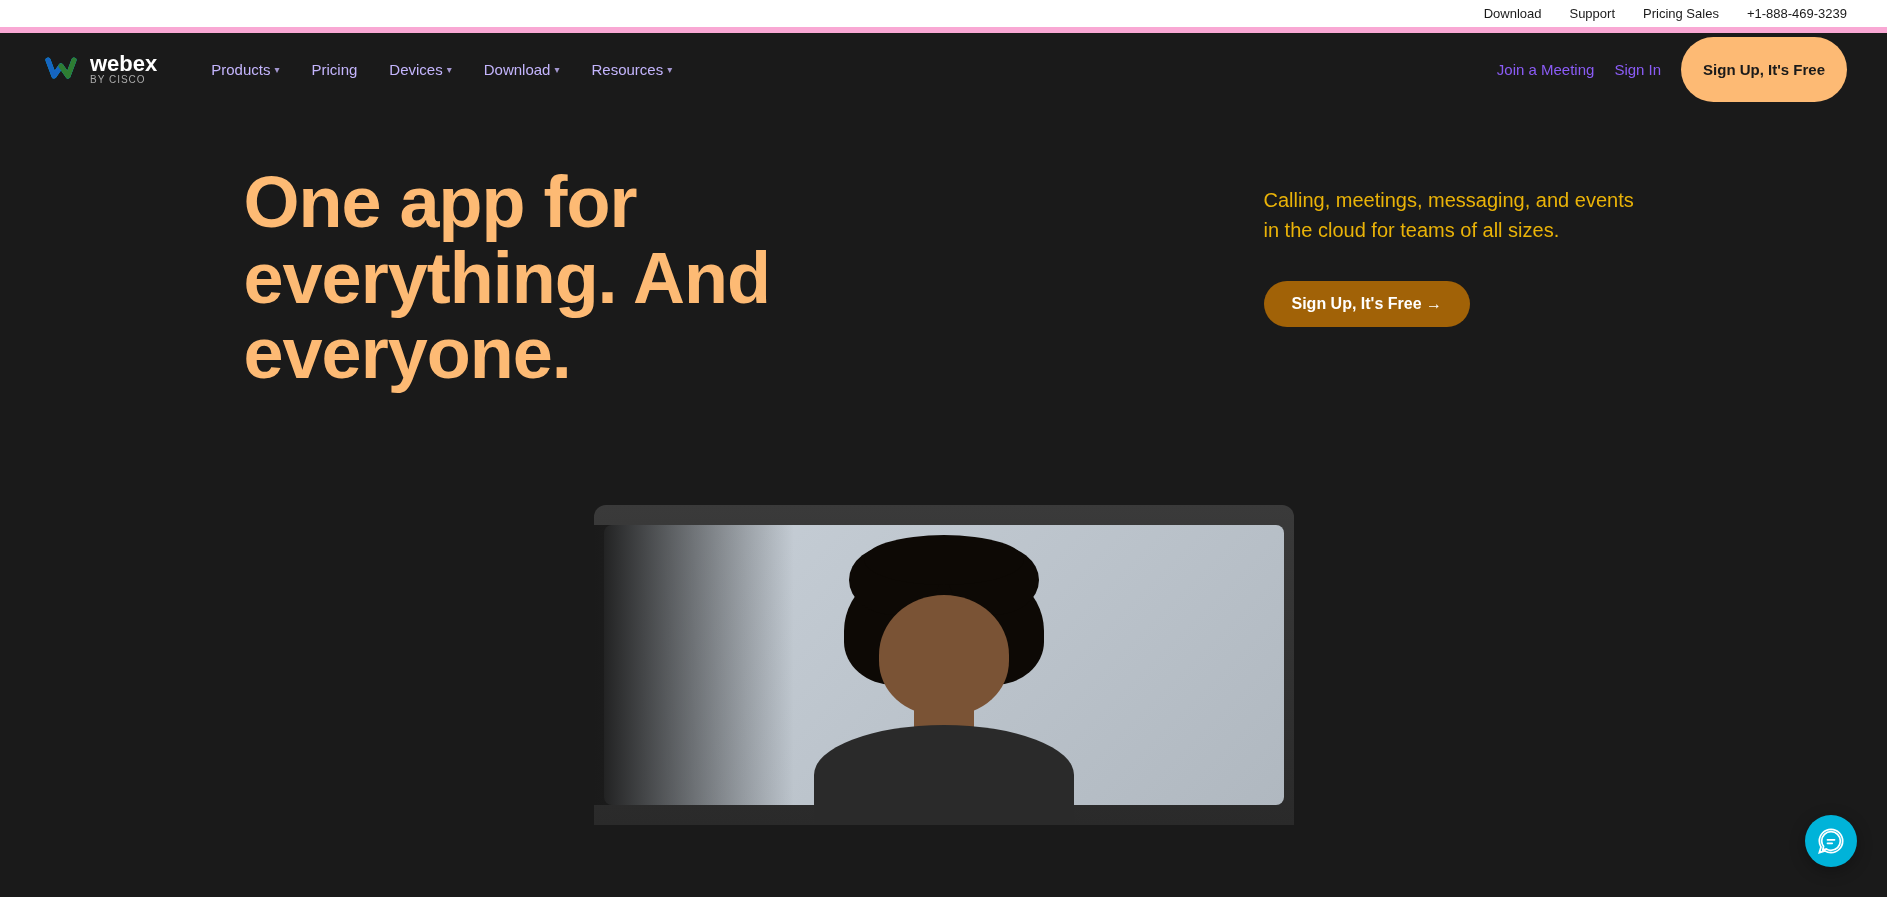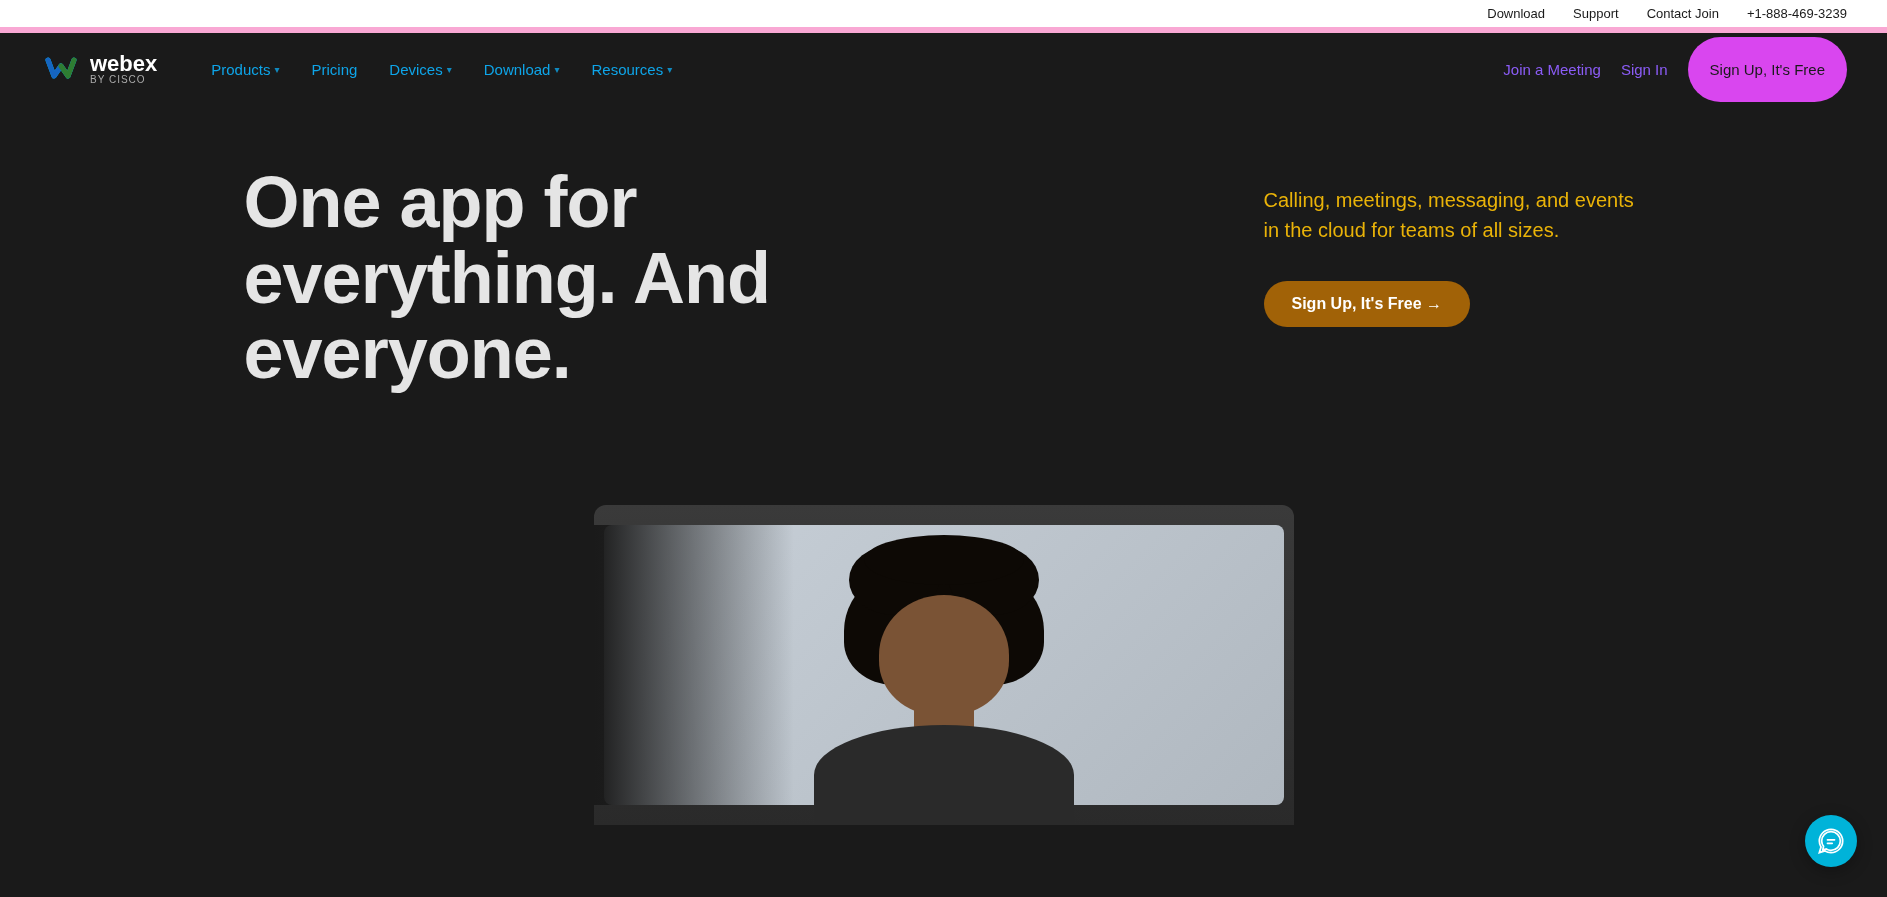--- a/index.html
+++ b/index.html
@@ -63,21 +63,21 @@
       display: flex;
       align-items: center;
       gap: 4px;
       flex: 1;
     }
     .nav-item {
       display: flex;
       align-items: center;
       gap: 4px;
       padding: 8px 14px;
-      color: #0ea5e9;
+      color: #c4b5fd;
       font-size: 15px;
       cursor: pointer;
       border-radius: 4px;
       white-space: nowrap;
     }
     .nav-chevron {
       font-size: 10px;
       opacity: 0.8;
     }
     .nav-right {
@@ -87,27 +87,27 @@
       margin-left: auto;
     }
     .nav-right-link {
       color: #8b5cf6;
       font-size: 15px;
       cursor: pointer;
       text-decoration: none;
       white-space: nowrap;
     }
     .btn-signup-nav {
-      background: #d946ef;
+      background: #fdba74;
       color: #1a1a1a;
       border: none;
       border-radius: 50px;
       padding: 24px 22px;
       font-size: 15px;
-      font-weight: 400;
+      font-weight: 700;
       cursor: pointer;
       white-space: nowrap;
     }
 
     
     .hero {
       background: #1a1a1a;
       min-height: 720px;
       display: flex;
       flex-direction: column;
@@ -124,21 +124,21 @@
       margin: 0 auto;
     }
     .hero-left {
       flex: 1;
       max-width: 600px;
     }
     .hero-headline {
       font-size: 72px;
       font-weight: 800;
       line-height: 1.05;
-      color: #e5e5e5;
+      color: #fdba74;
       letter-spacing: -1px;
       margin-bottom: 30px;
     }
     .hero-right {
       max-width: 440px;
       padding-top: 20px;
       padding-left: 60px;
     }
     .hero-subtext {
       font-size: 20px;
@@ -218,21 +218,21 @@
       height: 28px;
       fill: #fff;
     }
   </style>
 </head>
 <body>
 
 <div class="top-bar">
   <a>Download</a>
   <a>Support</a>
-  <a>Contact Join</a>
+  <a>Pricing Sales</a>
   <a>+1-888-469-3239</a>
 </div>
 
 <nav class="main-nav">
   <div class="logo-area">
 
     <svg class="logo-icon" viewBox="0 0 42 42" fill="none" xmlns="http://www.w3.org/2000/svg">
       <circle cx="21" cy="21" r="21" fill="transparent"></circle>
 
       <path d="M8 12 L14 28 L21 18 L28 28 L34 12" stroke="#00bceb" stroke-width="5" fill="none" stroke-linecap="round" stroke-linejoin="round"></path>

